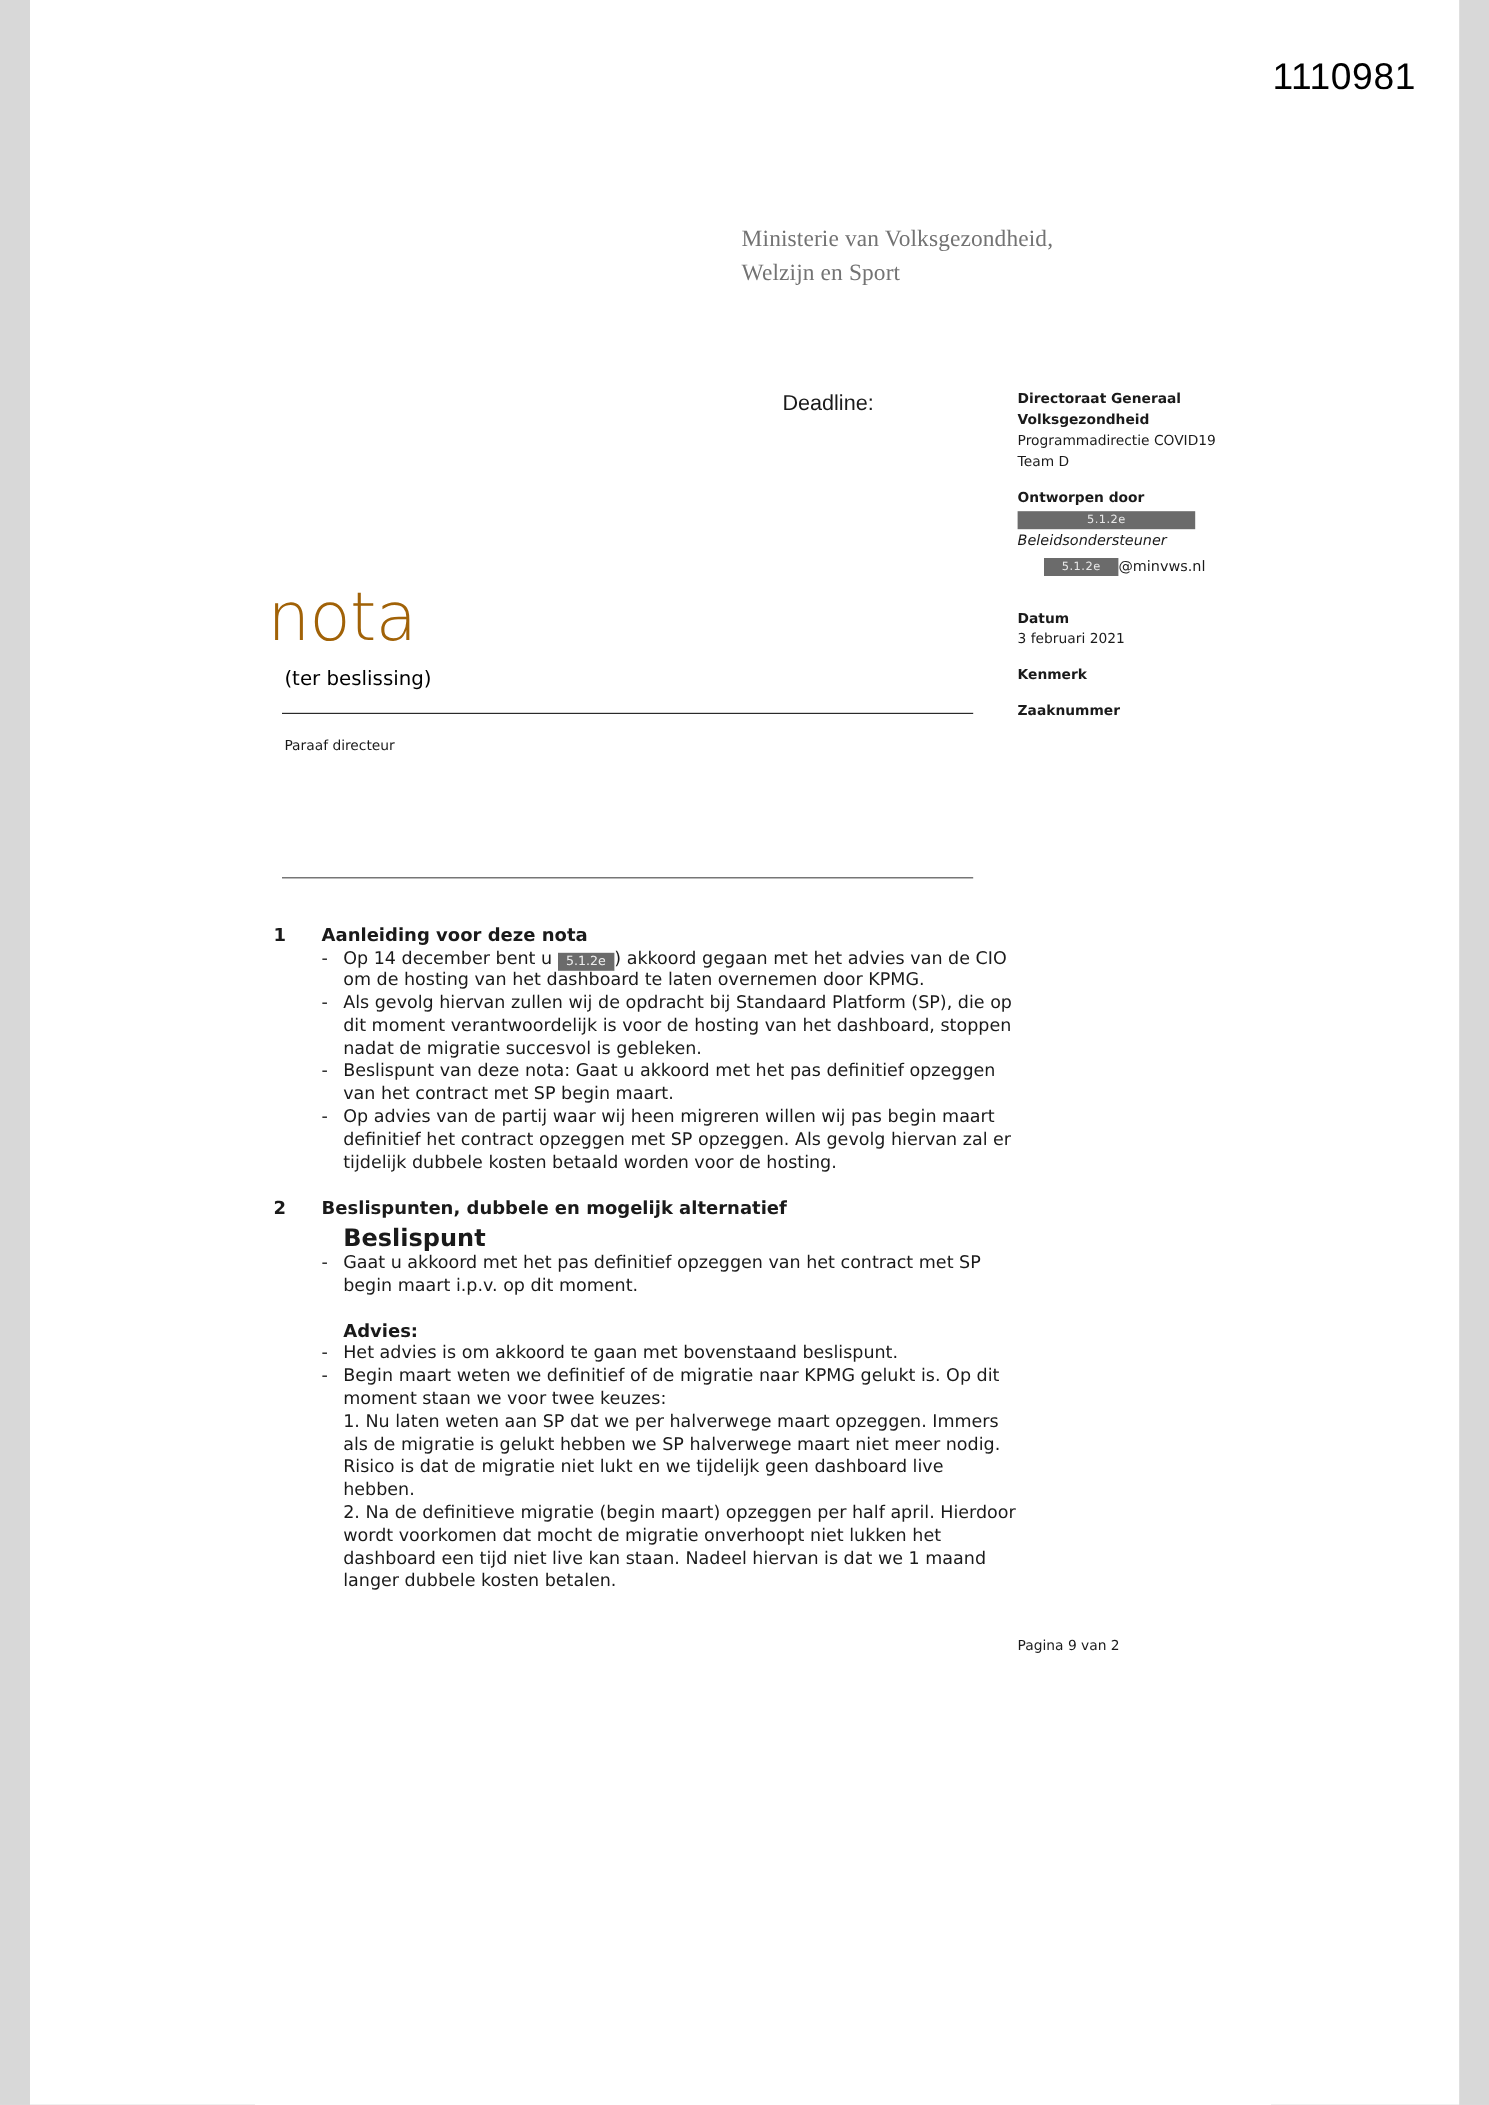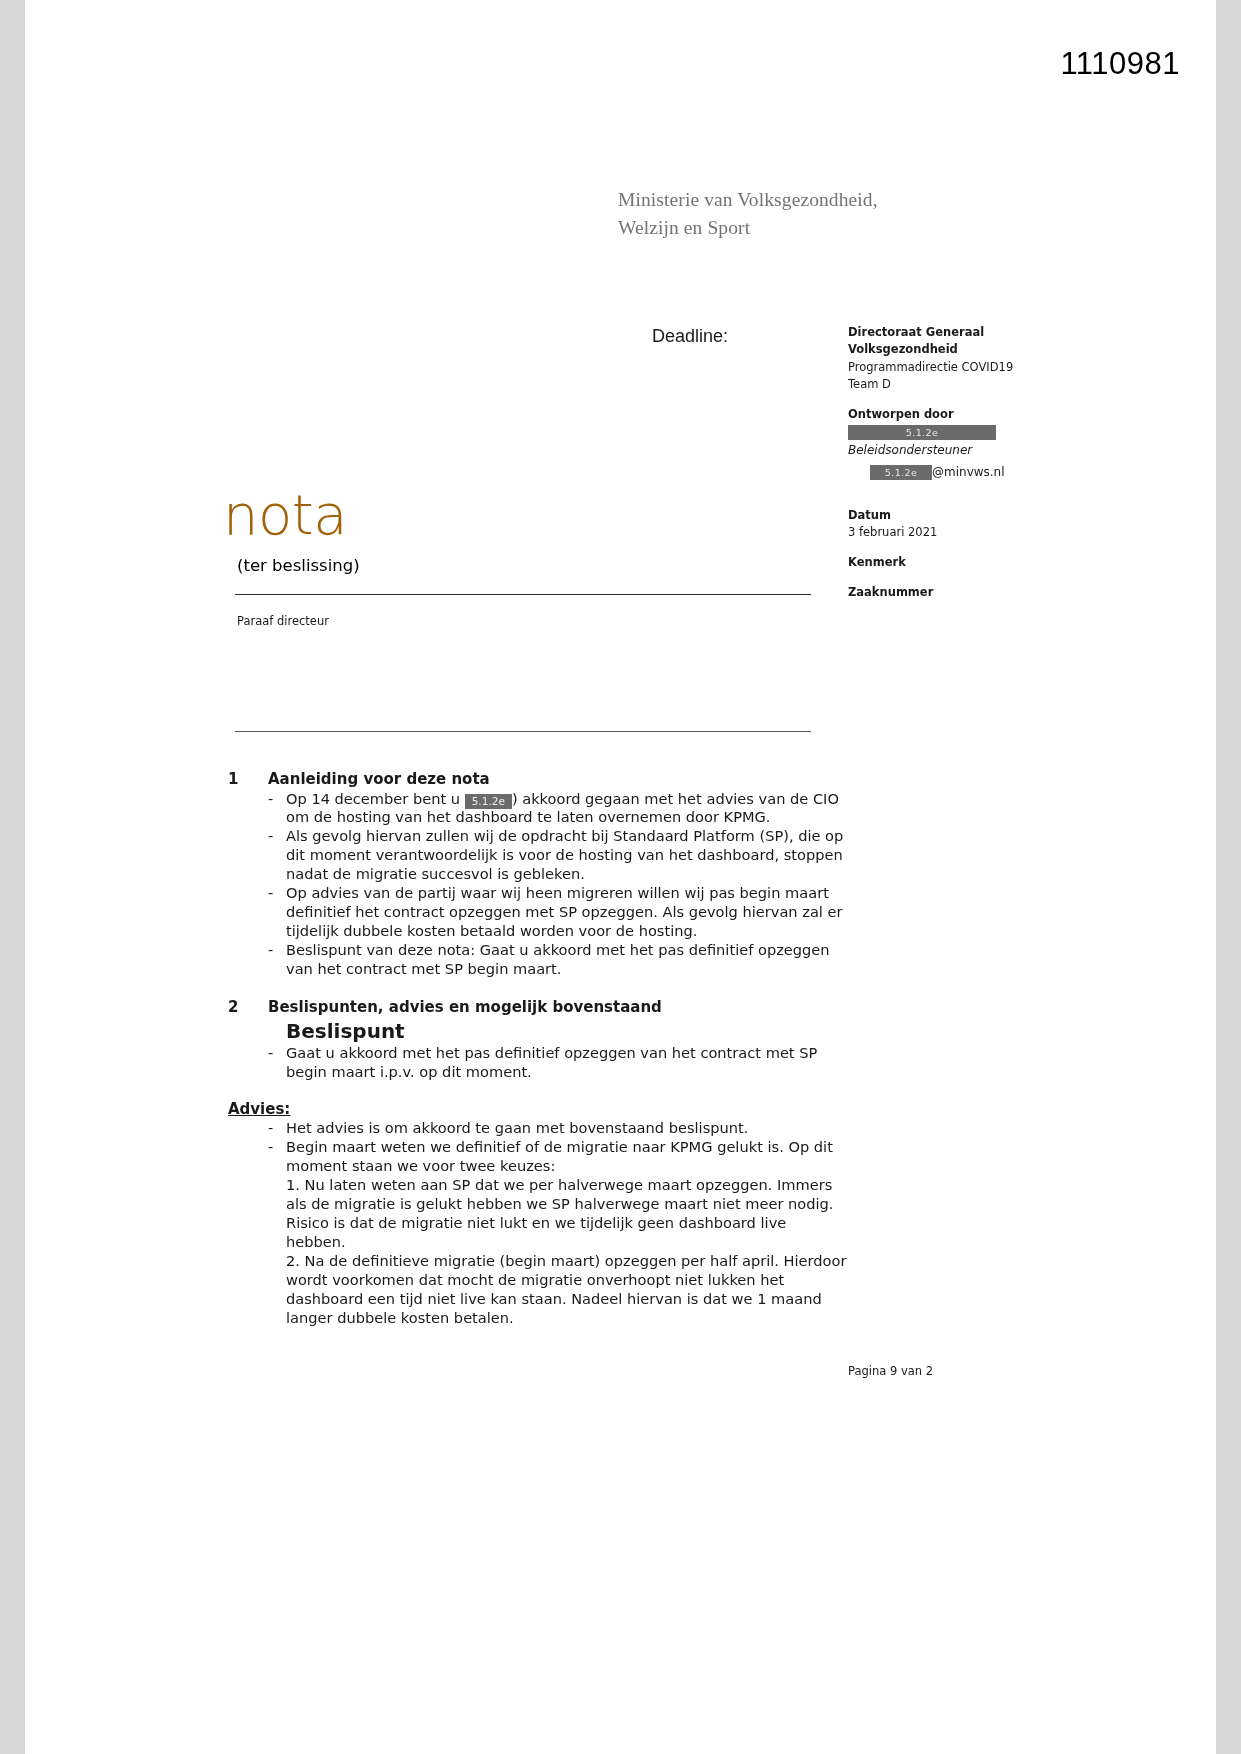--- a/index.html
+++ b/index.html
@@ -143,22 +143,22 @@
   .sec-num { width: 40px; flex: 0 0 40px; }
   .sec-title { flex: 1; }
   .subhead {
     font-weight: bold;
     font-size: 20px;
     margin-left: 58px;
   }
   .subhead-adv {
     font-weight: bold;
     font-size: 15px;
+    margin-left: 58px;
     margin-top: 18px;
-    text-decoration: underline;
   }
   ul.dash {
     list-style: none;
     margin: 0;
     padding: 0;
   }
   ul.dash > li {
     position: relative;
     padding-left: 58px;
     margin: 0 0 0 0;
@@ -248,29 +248,29 @@
 
   <div class="body">
 
     <div class="sec">
       <span class="sec-num">1</span>
       <span class="sec-title">Aanleiding voor deze nota</span>
     </div>
     <ul class="dash">
       <li><span>Op 14 december bent u </span><span class="inline-redact">5.1.2e</span><span>) akkoord gegaan met het advies van de CIO om de hosting van het dashboard te laten overnemen door KPMG.</span></li>
       <li>Als gevolg hiervan zullen wij de opdracht bij Standaard Platform (SP), die op dit moment verantwoordelijk is voor de hosting van het dashboard, stoppen nadat de migratie succesvol is gebleken.</li>
+      <li>Beslispunt van deze nota: Gaat u akkoord met het pas definitief opzeggen van het contract met SP begin maart.</li>
       <li>Op advies van de partij waar wij heen migreren willen wij pas begin maart definitief het contract opzeggen met SP opzeggen. Als gevolg hiervan zal er tijdelijk dubbele kosten betaald worden voor de hosting.</li>
-      <li>Beslispunt van deze nota: Gaat u akkoord met het pas definitief opzeggen van het contract met SP begin maart.</li>
     </ul>
 
     <div class="gap"></div>
 
     <div class="sec">
       <span class="sec-num">2</span>
-      <span class="sec-title">Beslispunten, advies en mogelijk bovenstaand</span>
+      <span class="sec-title">Beslispunten, dubbele en mogelijk alternatief</span>
     </div>
     <div class="subhead">Beslispunt</div>
     <ul class="dash">
       <li>Gaat u akkoord met het pas definitief opzeggen van het contract met SP begin maart i.p.v. op dit moment.</li>
     </ul>
 
     <div class="subhead-adv">Advies:</div>
     <ul class="dash">
       <li>Het advies is om akkoord te gaan met bovenstaand beslispunt.</li>
       <li>Begin maart weten we definitief of de migratie naar KPMG gelukt is. Op dit moment staan we voor twee keuzes:</li>

